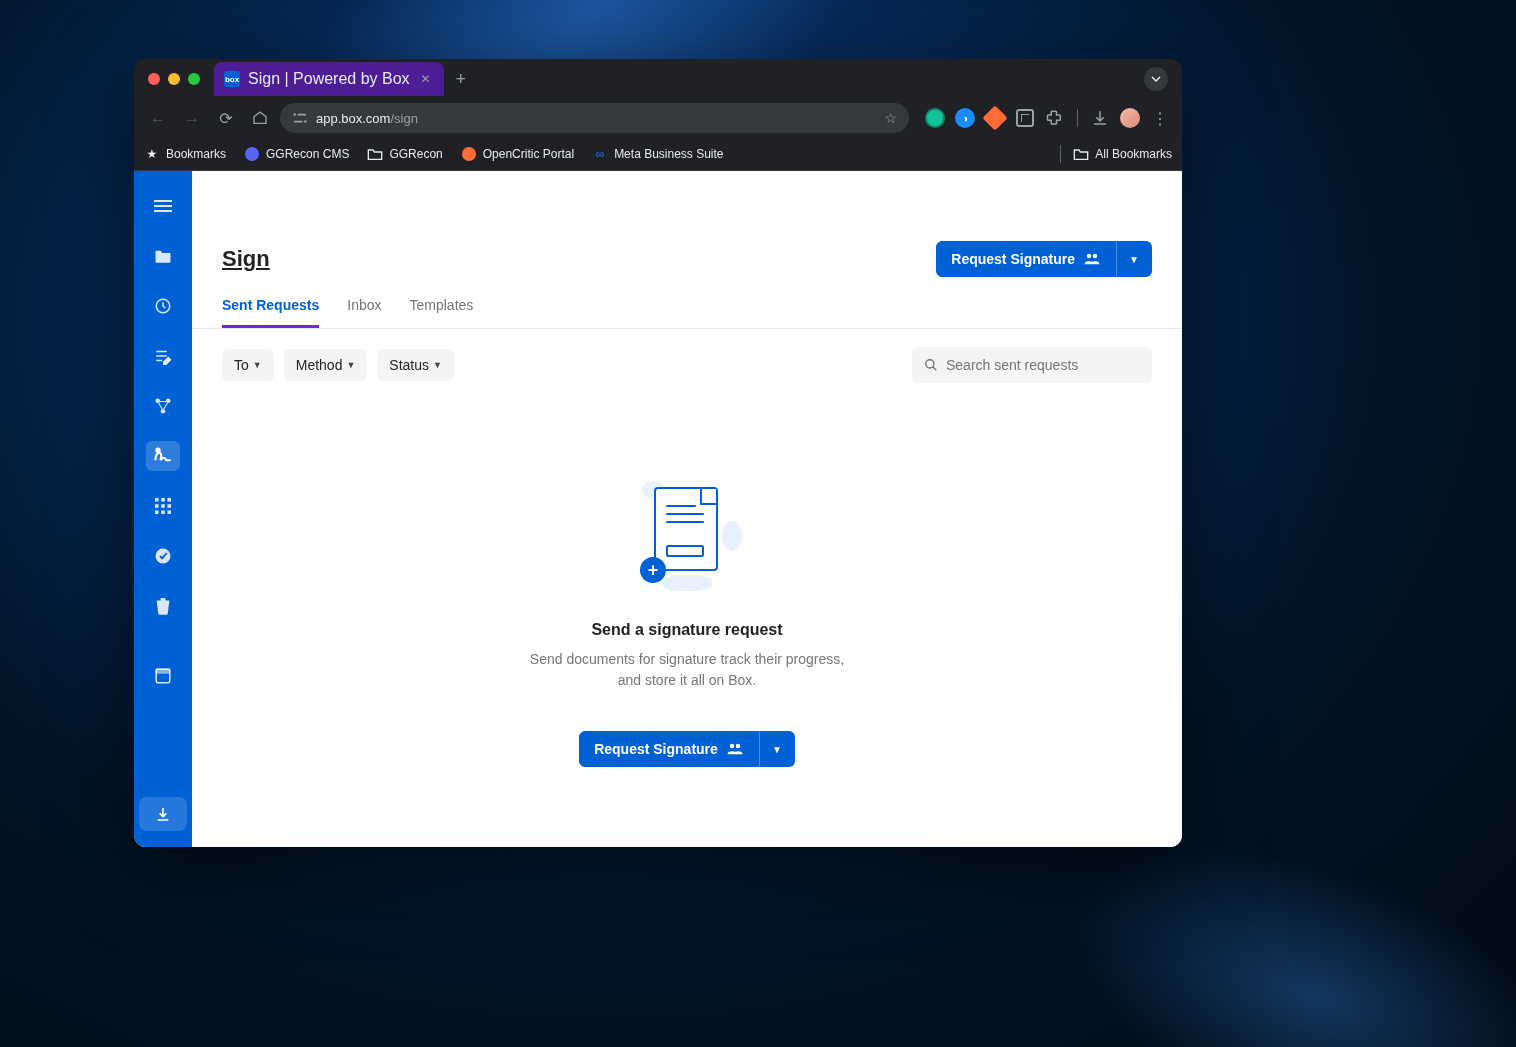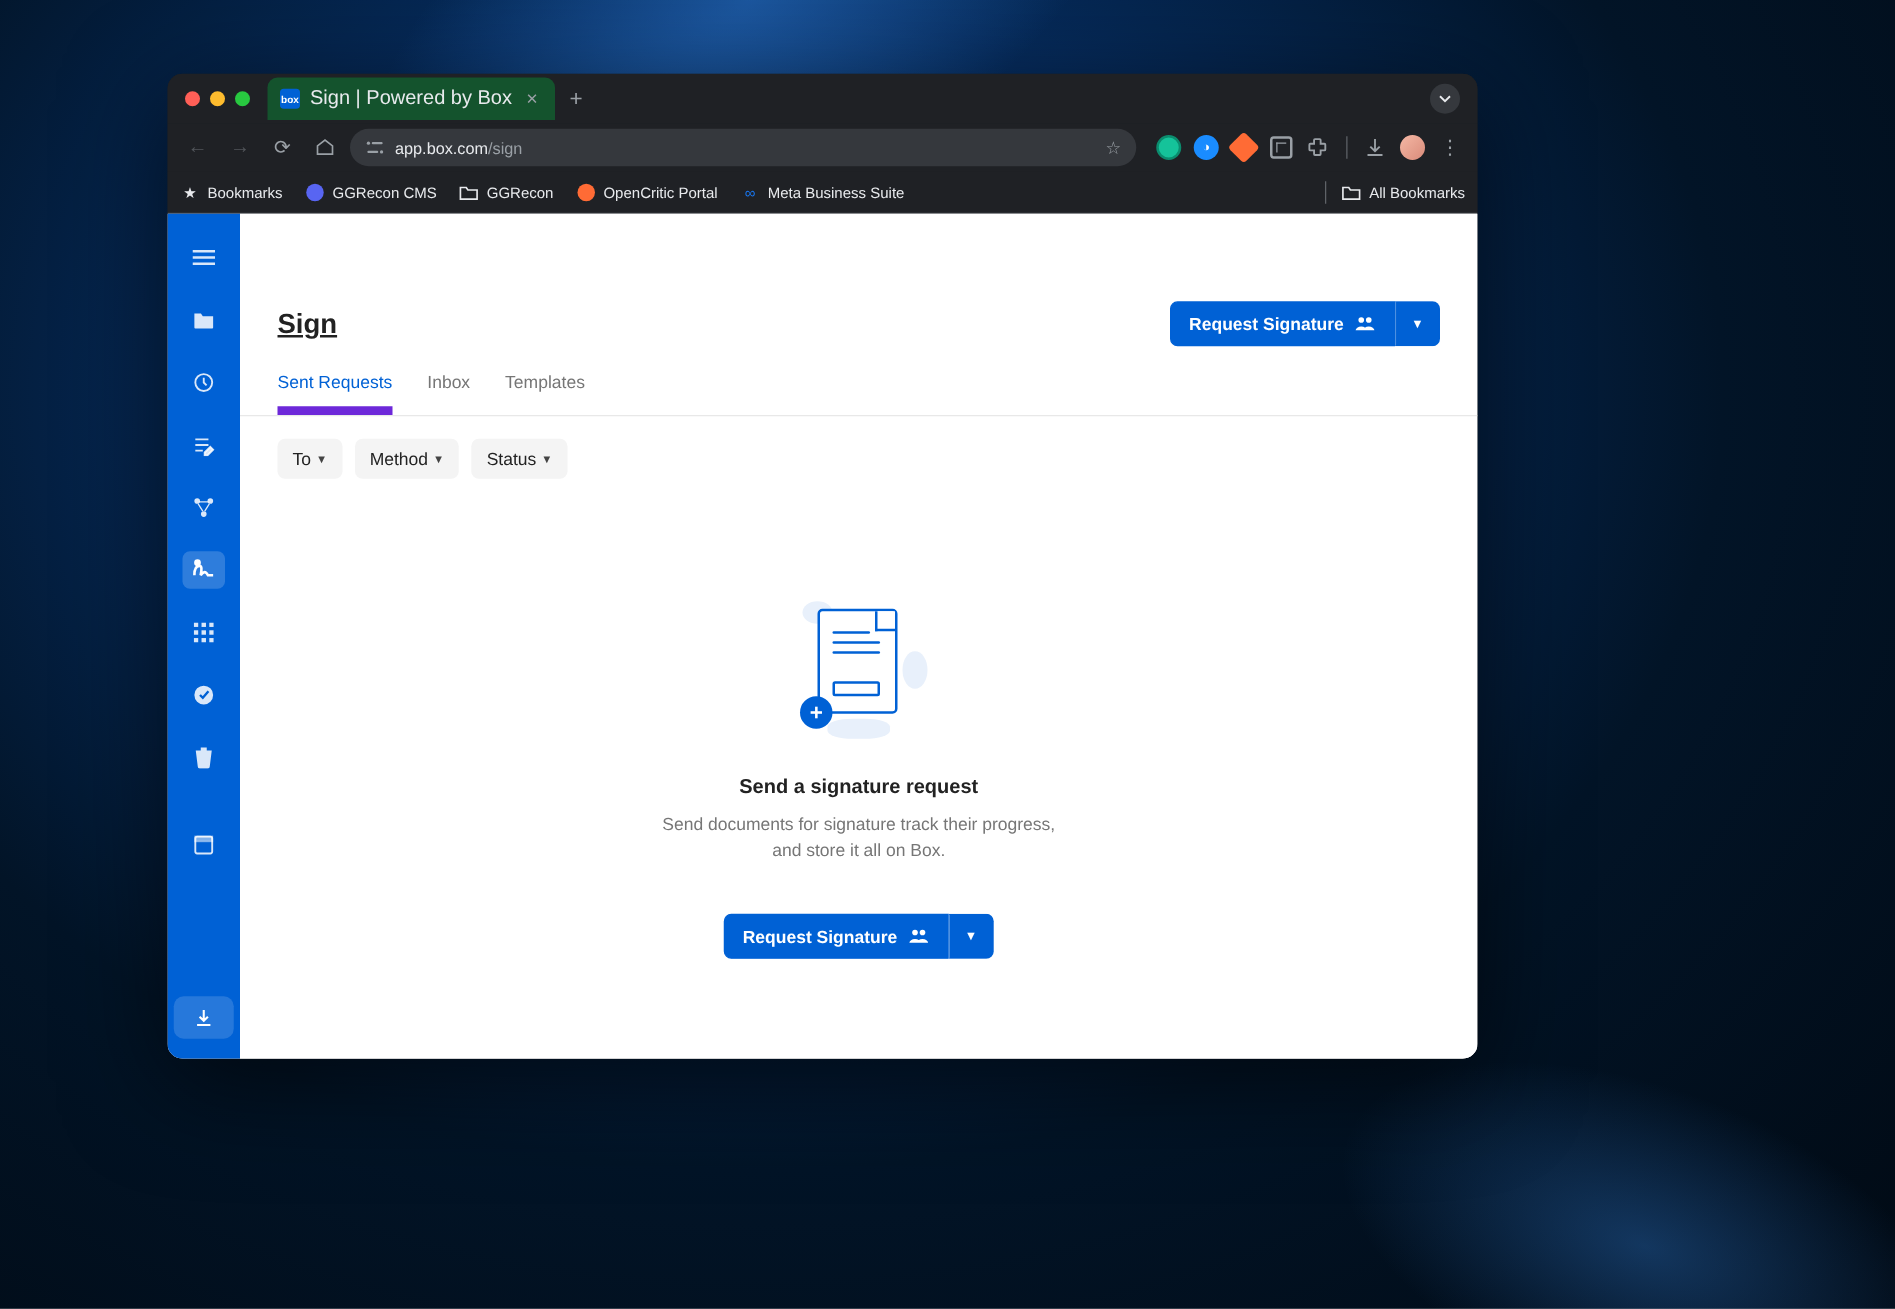--- a/index.html
+++ b/index.html
@@ -43,21 +43,21 @@
   display: flex; align-items: center;
   padding: 0 14px;
 }
 .traffic-lights { display: flex; gap: 8px; }
 .tl { width: 12px; height: 12px; border-radius: 50%; }
 .tl.red { background: #ff5f57; }
 .tl.yellow { background: #febc2e; }
 .tl.green { background: #28c840; }
 .tab {
   margin-left: 14px;
-  background: #14532d;
+  background: #4c1d95;
   border-radius: 8px 8px 0 0;
   height: 34px;
   display: flex; align-items: center;
   padding: 0 10px;
   gap: 8px;
   min-width: 200px;
 }
 .tab-icon {
   width: 16px; height: 16px;
   background: #0061d5;
@@ -259,22 +259,22 @@
 }
 .tab-item {
   padding-bottom: 12px;
   font-size: 14px;
   color: #767676;
   cursor: pointer;
   font-weight: 500;
 }
 .tab-item.active {
   color: #0061d5;
-  font-weight: 400;
-  border-bottom: 7px solid #6d28d9;
+  font-weight: 700;
+  border-bottom: 3px solid #6d28d9;
 }
 .filters-row {
   padding: 18px 30px;
   display: flex; align-items: center;
   gap: 10px;
 }
 .filter-pill {
   background: #f4f4f4;
   border-radius: 6px;
   height: 32px;
@@ -601,20 +601,29 @@
           <span>To</span>
           <span class="filter-caret">▼</span>
         </div>
         <div class="filter-pill">
           <span>Method</span>
           <span class="filter-caret">▼</span>
         </div>
         <div class="filter-pill">
           <span>Status</span>
           <span class="filter-caret">▼</span>
+        </div>
+        <div class="search-requests">
+          <span style="color:#767676">
+            <svg width="14" height="14" viewBox="0 0 24 24" fill="none" stroke="currentColor" stroke-width="2.5">
+                <circle cx="10" cy="10" r="7"></circle>
+                <line x1="21" y1="21" x2="15" y2="15"></line>
+              </svg>
+          </span>
+          <input class="sr-input" placeholder="Search sent requests" style="">
         </div>
       </div>
 
       <div class="empty-state">
         <div class="empty-illustration">
           <div class="blob b1"></div>
           <div class="blob b2"></div>
           <div class="blob b3"></div>
           <div class="doc-shape">
             <div class="doc-fold"></div>

